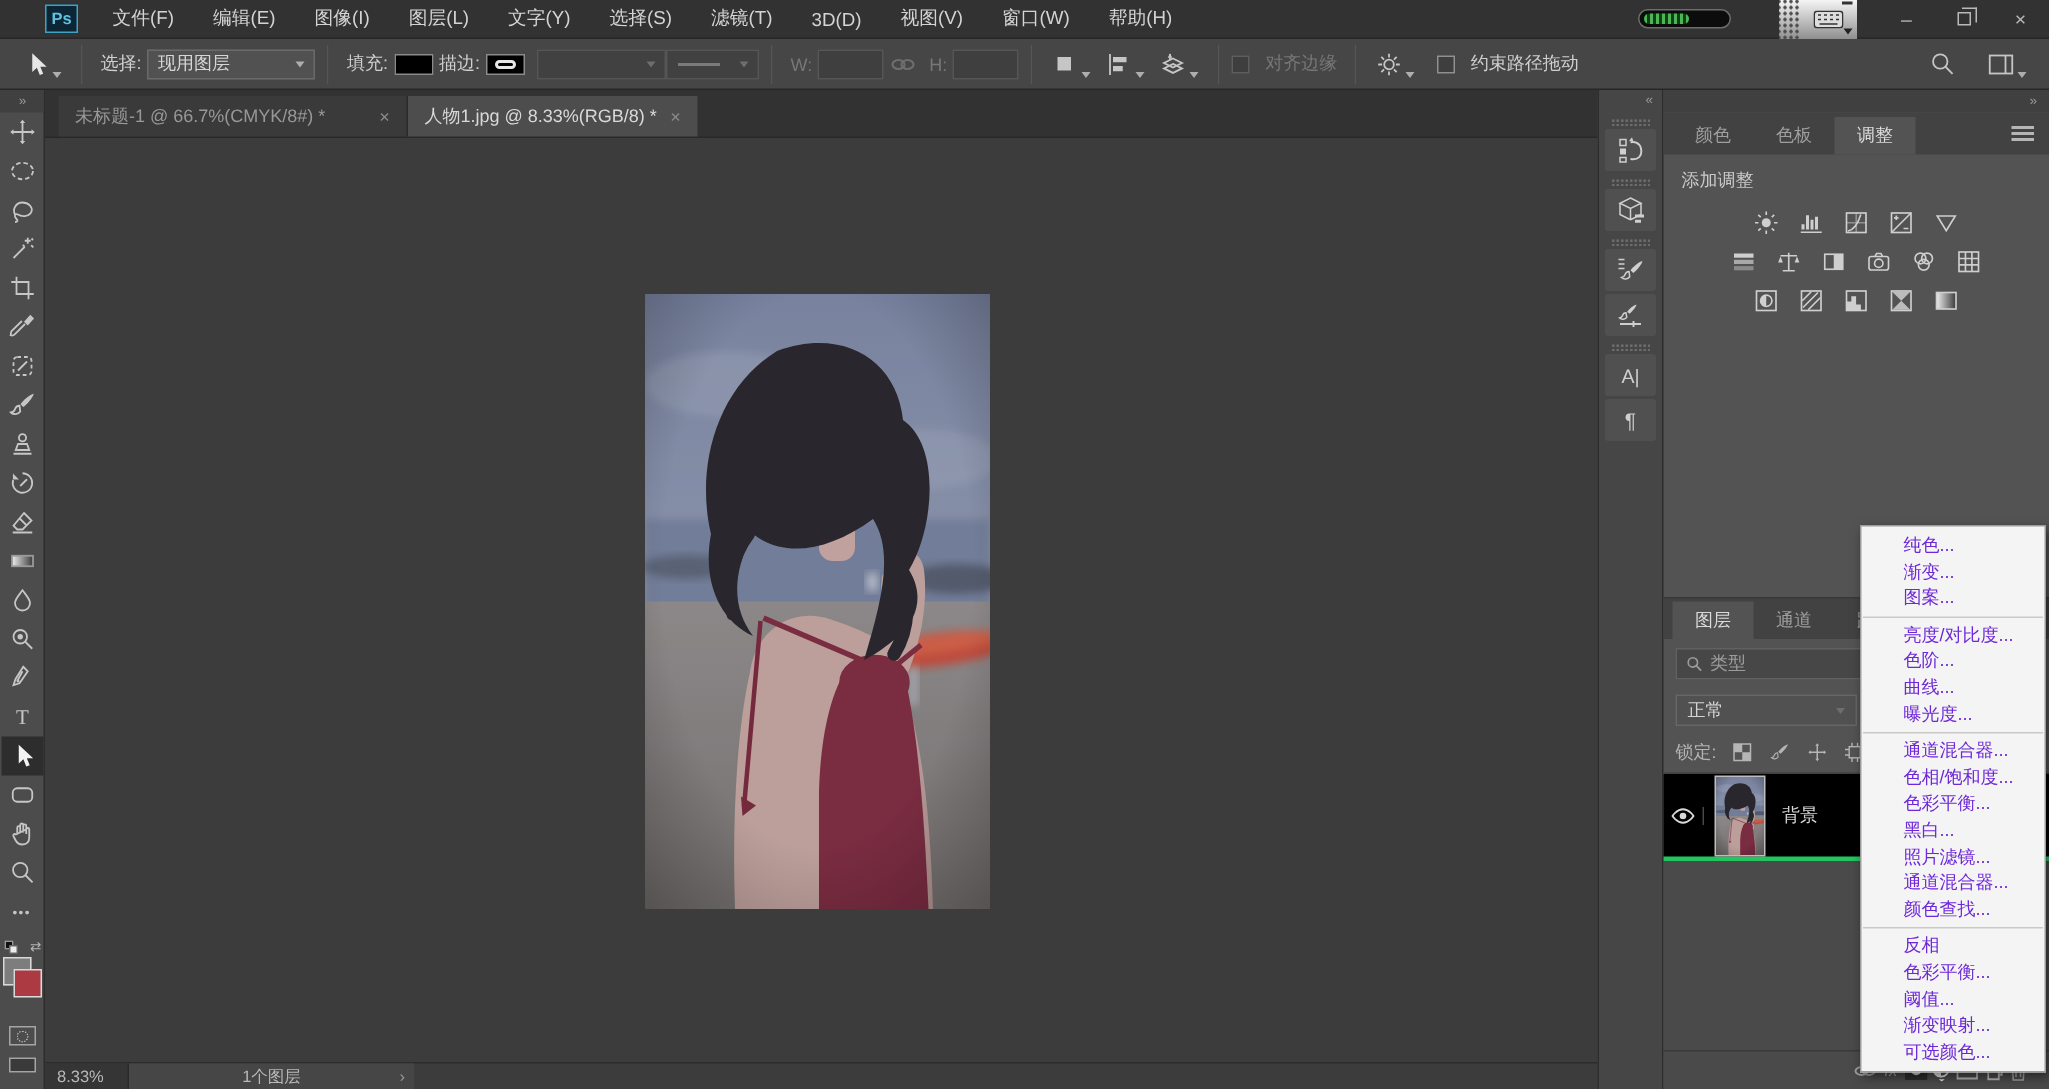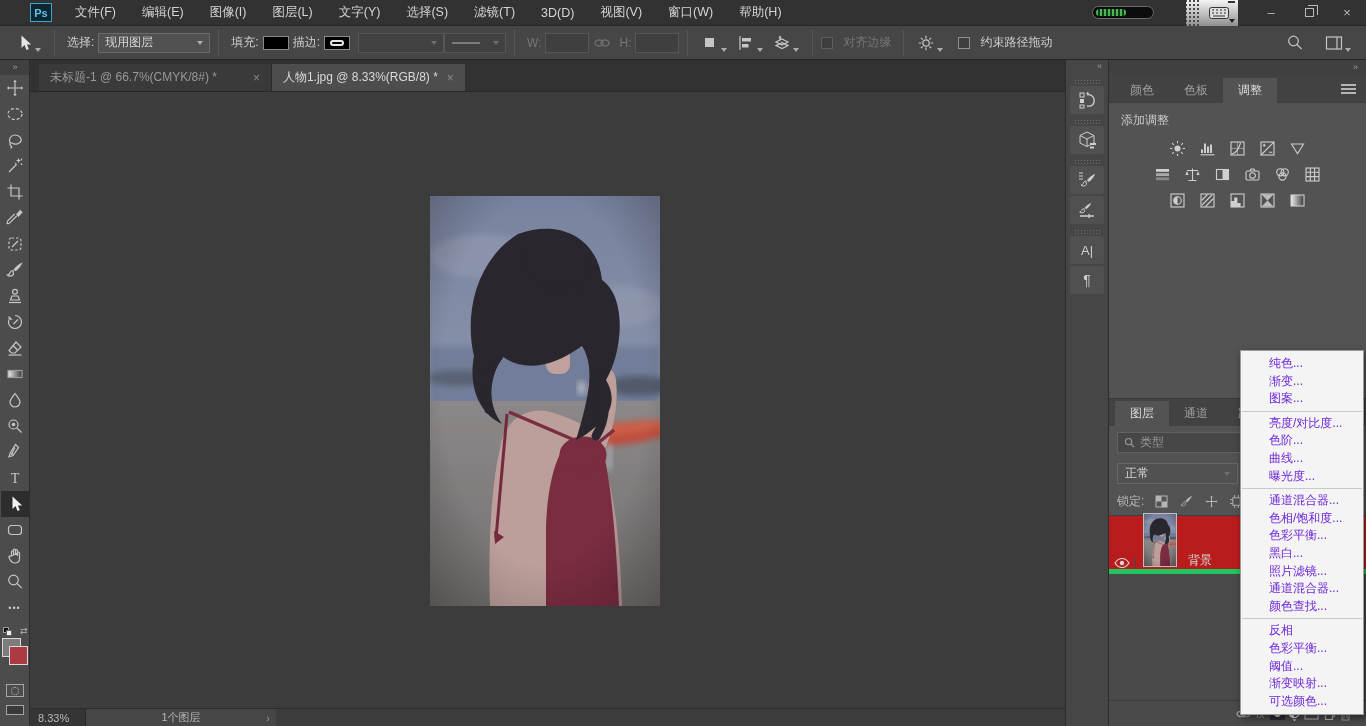--- a/index.html
+++ b/index.html
@@ -107,21 +107,21 @@
   .lp-search { height:33px; gap:6px; }
   .search-box { flex:1; height:21px; background:#474747; border:1px solid #616161; display:flex; align-items:center; padding:0 6px; gap:5px; color:#9b9b9b; }
   .search-box .caret { margin-left:auto; }
   .img-filter-btn { width:25px; height:21px; background:#474747; border:1px solid #616161; display:flex; align-items:center; justify-content:center; }
   .lp-blend { height:29px; }
   .blend-select { width:121px; height:21px; background:#515151; border:1px solid #676767; display:flex; align-items:center; padding:0 7px; color:#d4d4d4; }
   .blend-select .caret { margin-left:auto; }
   .lp-lock { height:27px; gap:9px; color:#b5b5b5; }
   .lock-icon { width:16px; height:15px; display:flex; align-items:center; justify-content:center; }
   .layers-list { flex:1; background:#4a4a4a; border-top:1px solid #404040; }
-  .layer-row { height:58px; background:#b91c1c; border-bottom:5px solid #22c55e; display:flex; align-items:flex-end; }
+  .layer-row { height:58px; background:#000000; border-bottom:3px solid #22c55e; display:flex; align-items:center; }
   .eye-cell { width:27px; border-right:1px solid #474747; display:flex; align-items:center; justify-content:center; }
   .layer-thumb { width:34px; height:54px; margin:2px 0 2px 7px; border:1px solid #bdbdbd; }
   .layer-thumb svg { display:block; width:100%; height:100%; }
   .layer-name { display:flex; align-items:center; margin-left:11px; color:#d6d6d6; }
   .lp-bottom { height:26px; background:#4a4a4a; border-top:1px solid #3a3a3a; display:flex; align-items:center; justify-content:flex-end; padding-right:12px; color:#9d9d9d; }
   .lb-icon { width:17px; height:16px; display:flex; align-items:center; justify-content:center; font-size:11px; font-style:italic; color:#9d9d9d; }
 
   
   .popup { position:absolute; left:1240px; top:350px; width:124px; background:#f4f4f4; border:1px solid #9b9b9b;
            box-shadow:2px 3px 7px rgba(0,0,0,.5); padding:4px 0; z-index:60; }

